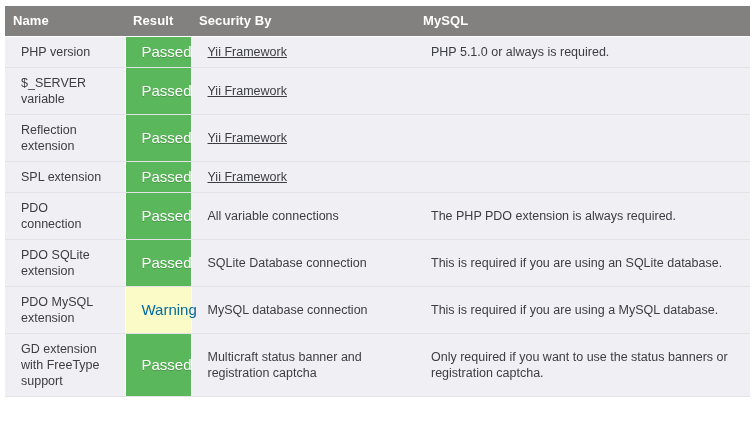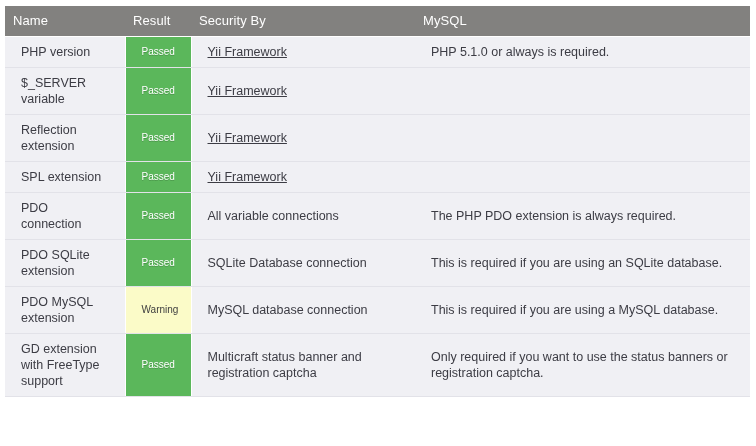--- a/index.html
+++ b/index.html
@@ -22,21 +22,21 @@
   table.req-table {
     border-collapse: collapse;
     width: 745px;
     table-layout: fixed;
     font-size: 12.5px;
   }
   table.req-table thead th {
     background: #82817f;
     color: #ffffff;
     font-size: 13px;
-    font-weight: normal;
+    font-weight: bold;
     text-align: left;
     padding: 6px 8px 7px 8px;
     height: 17px;
     vertical-align: middle;
     border: none;
     letter-spacing: 0.1px;
   }
   table.req-table tbody td {
     background: #f0f0f4;
     padding: 7px 16px;
@@ -59,30 +59,30 @@
     padding-left: 9px;
     padding-right: 6px;
   }
   td.result-cell {
     text-align: left;
     padding: 7px 4px;
     border-top: 1px solid #ffffff;
     border-bottom: 1px solid #ffffff;
     border-left: 1px solid #ffffff;
     border-right: 1px solid #ffffff;
-    font-size: 10px;
+    font-size: 15px;
   }
   td.result-cell.passed {
     background: #5bb75b;
     color: #ffffff;
     text-shadow: 0 1px 0 rgba(0,0,0,0.18);
   }
   td.result-cell.warning {
     background: #fbfbc8;
-    color: #404040;
+    color: #0369a1;
   }
   td.req-cell {
     padding-left: 10px;
   }
   td.memo-cell {
     padding-left: 9px;
     padding-right: 10px;
   }
   a.req-link {
     color: #3c3c44;

